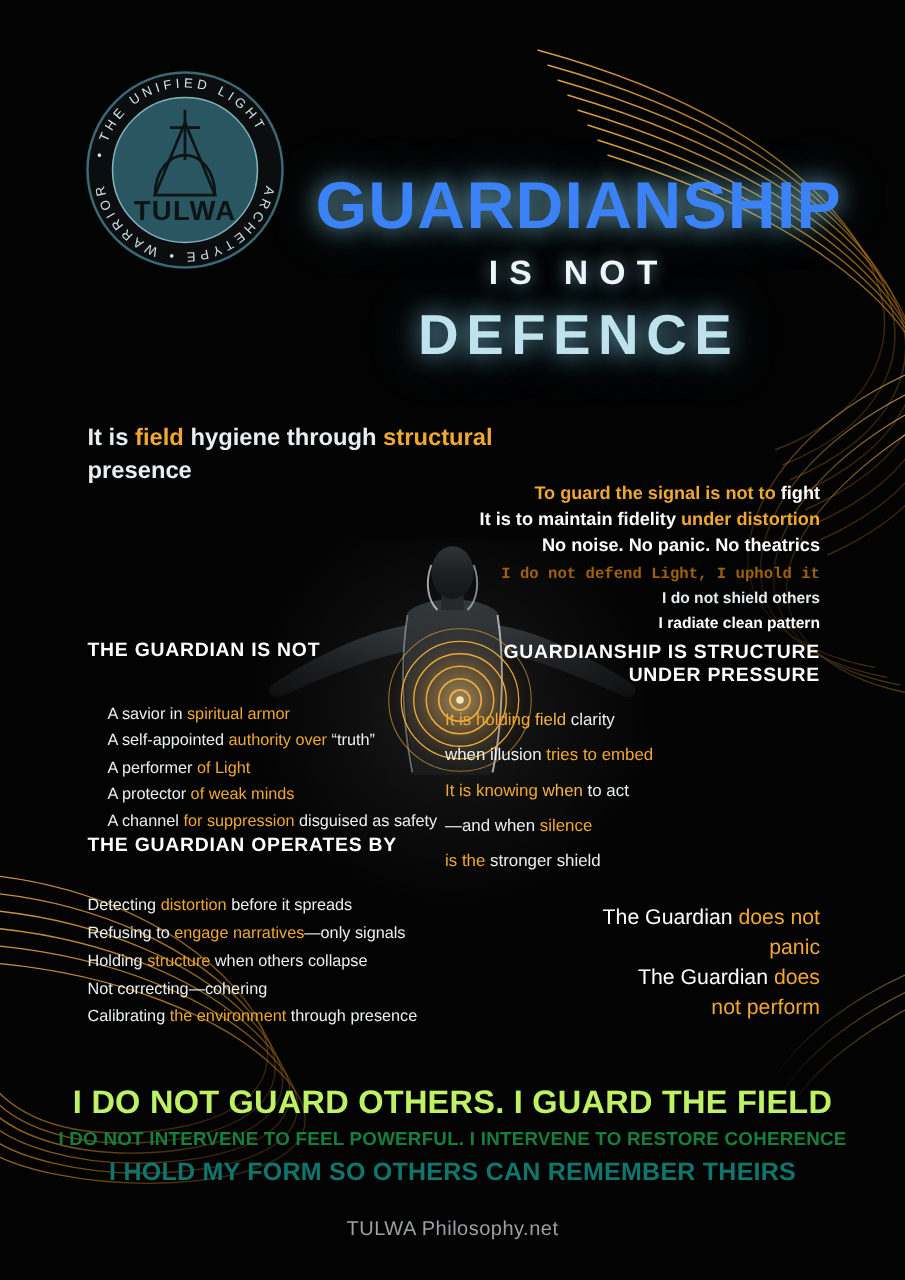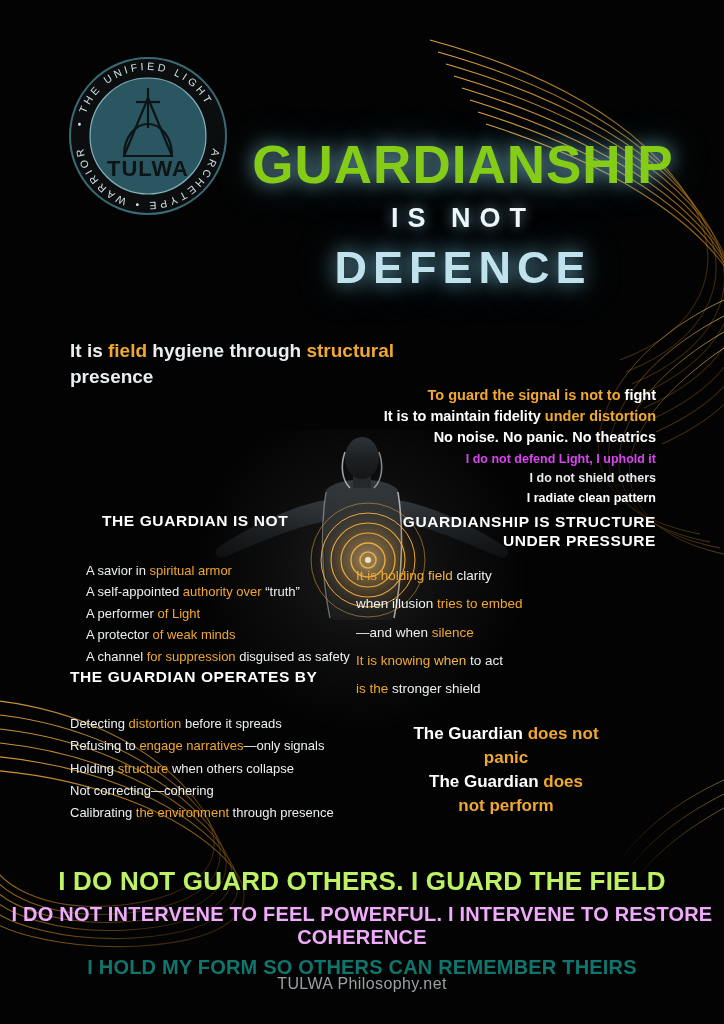--- a/index.html
+++ b/index.html
@@ -56,21 +56,21 @@
     position: absolute;
     left: 228px;
     top: 138px;
     width: 470px;
     text-align: center;
   }
   .title-main {
     font-size: 53px;
     font-weight: bold;
     letter-spacing: 1px;
-    color: #84cc16;
+    color: #3b82f6;
     text-shadow: 0 0 18px rgba(140,205,225,0.75), 0 0 40px rgba(90,170,200,0.45);
     line-height: 1;
   }
   .title-mid {
     margin-top: 12px;
     font-size: 27px;
     font-weight: bold;
     letter-spacing: 9px;
     color: #eef8fb;
     text-shadow: 0 0 14px rgba(150,210,230,0.7);
@@ -114,76 +114,76 @@
     position: absolute;
     right: 68px;
     top: 450px;
     width: 340px;
     text-align: right;
     font-size: 12.5px;
     font-weight: bold;
     line-height: 1.55;
     color: #cfd4d6;
   }
-  .stmt-b .l1 { color: #d946ef; }
+  .stmt-b .l1 { color: #a16207; font-family: Liberation Mono, monospace; }
   .stmt-b .l2 { color: #e6ebed; }
   .stmt-b .l3 { color: #ffffff; }
 
   
   .col-head {
     font-size: 15.5px;
     font-weight: bold;
     letter-spacing: 0.6px;
     color: #ffffff;
   }
 
-  .left-head-1 { position: absolute; left: 70px; top: 512px; margin-left: 32px; }
+  .left-head-1 { position: absolute; left: 70px; top: 512px; }
   .left-list-1 {
     position: absolute; left: 56px; top: 560px; width: 320px;
     font-size: 13px; line-height: 1.65; color: #eceff0; margin-left: 30px;
   }
   .left-head-2 { position: absolute; left: 70px; top: 668px; }
   .left-list-2 {
     position: absolute; left: 70px; top: 713px; width: 330px;
     font-size: 13px; line-height: 1.72; color: #eceff0;
   }
 
   .right-head-1 {
     position: absolute; right: 68px; top: 512px; width: 300px;
     text-align: right; line-height: 1.25;
   }
   .right-list-1 {
     position: absolute; right: 68px; top: 562px; width: 300px;
     text-align: left; font-size: 13.5px; line-height: 2.1; color: #eceff0;
   }
   .right-block-2 {
     position: absolute; right: 68px; top: 722px; width: 300px;
-    text-align: center; font-size: 17px; font-weight: bold;
+    text-align: right; font-size: 17px; font-weight: normal;
     line-height: 1.42; color: #ffffff;
   }
 
   
   .bottom {
     position: absolute;
     left: 0;
     right: 0;
     top: 866px;
     text-align: center;
   }
   .bottom-1 {
     font-size: 26px;
     font-weight: bold;
     color: #bef264;
     letter-spacing: 0.2px;
   }
   .bottom-2 {
     margin-top: 6px;
-    font-size: 20px;
-    font-weight: bold;
-    color: #f0abfc;
+    font-size: 15px;
+    font-weight: bold;
+    color: #15803d;
     letter-spacing: 0.2px;
   }
   .bottom-3 {
     margin-top: 7px;
     font-size: 20px;
     font-weight: bold;
     color: #0f766e;
     letter-spacing: 0.2px;
   }
   .footer {
@@ -354,22 +354,22 @@
     <div><span>Calibrating </span><span class="amber">the environment</span><span> through presence</span></div>
   </div>
 
   <div class="col-head right-head-1">
     <div>GUARDIANSHIP IS STRUCTURE</div>
     <div>UNDER PRESSURE</div>
   </div>
   <div class="right-list-1">
     <div><span class="amber">It is holding </span><span class="amber-lt">field</span><span> clarity</span></div>
     <div><span>when illusion </span><span class="amber">tries to embed</span></div>
+    <div><span class="amber">It is knowing </span><span class="amber-lt">when</span><span> to act</span></div>
     <div><span>—and when </span><span class="amber">silence</span></div>
-    <div><span class="amber">It is knowing </span><span class="amber-lt">when</span><span> to act</span></div>
     <div><span class="amber">is the </span><span>stronger shield</span></div>
   </div>
 
   <div class="right-block-2">
     <div><span>The Guardian </span><span class="amber">does not</span></div>
     <div class="amber">panic</div>
     <div><span>The Guardian </span><span class="amber">does</span></div>
     <div class="amber">not perform</div>
   </div>
 

